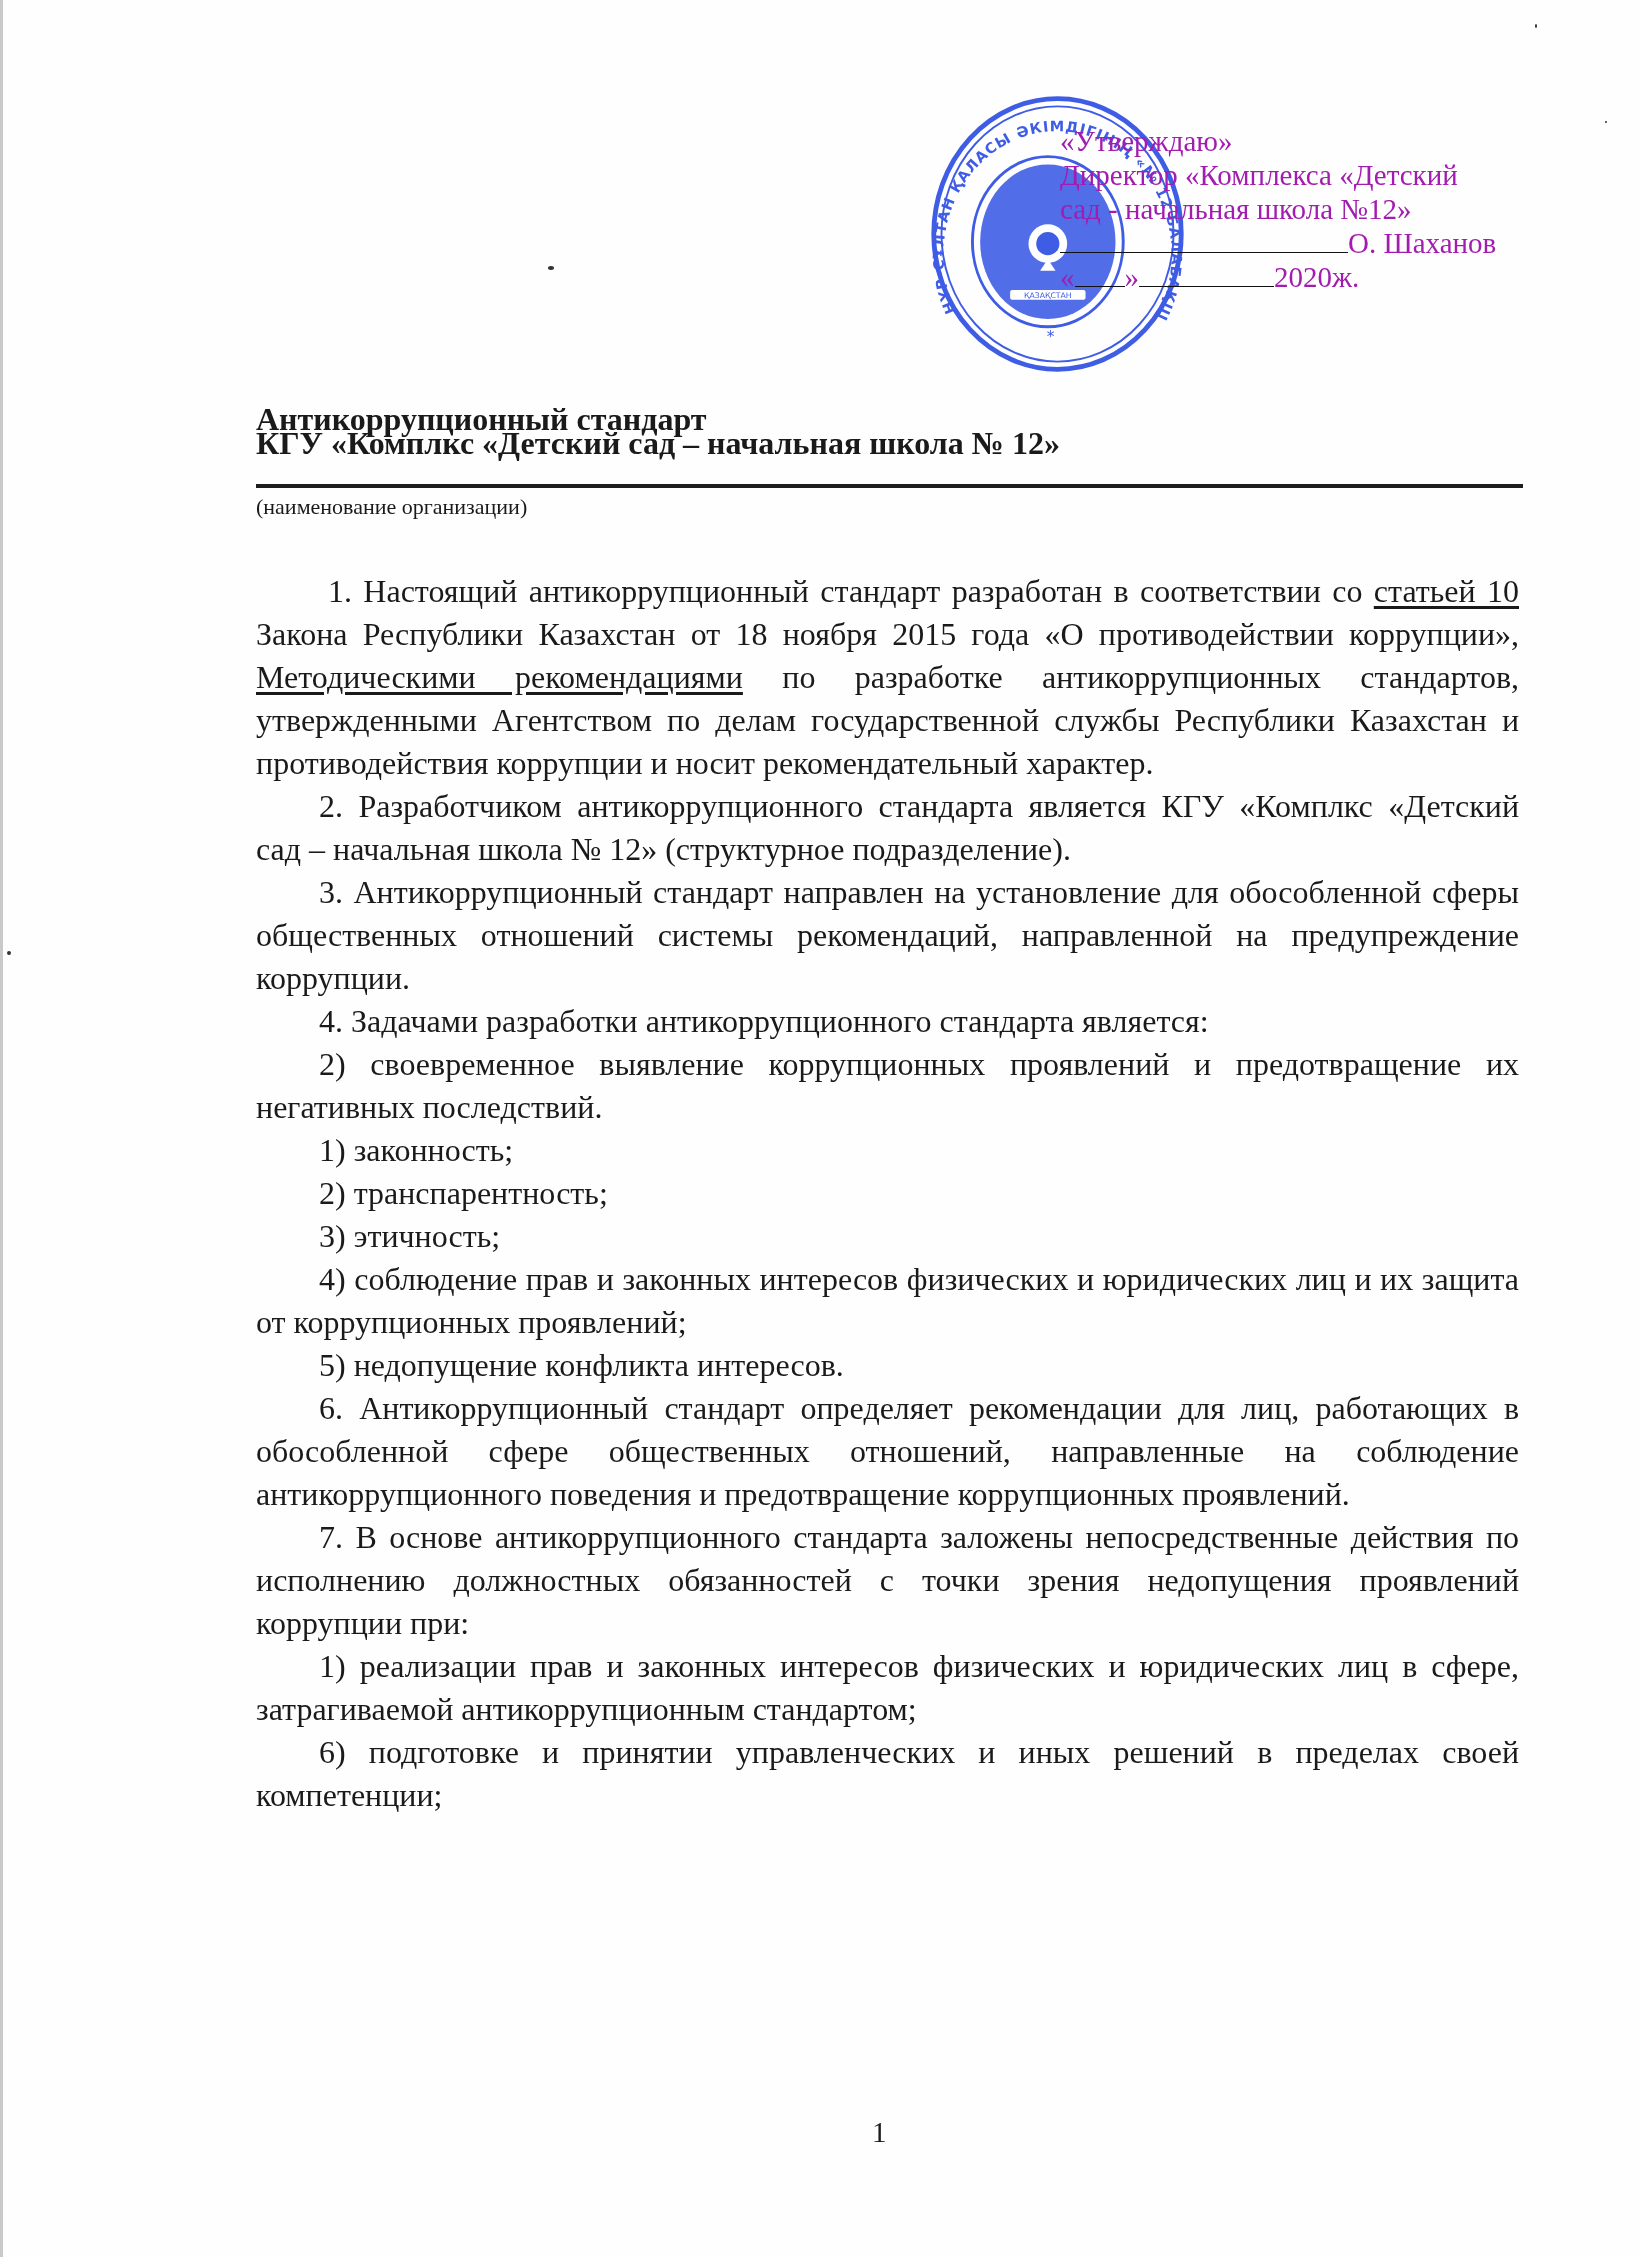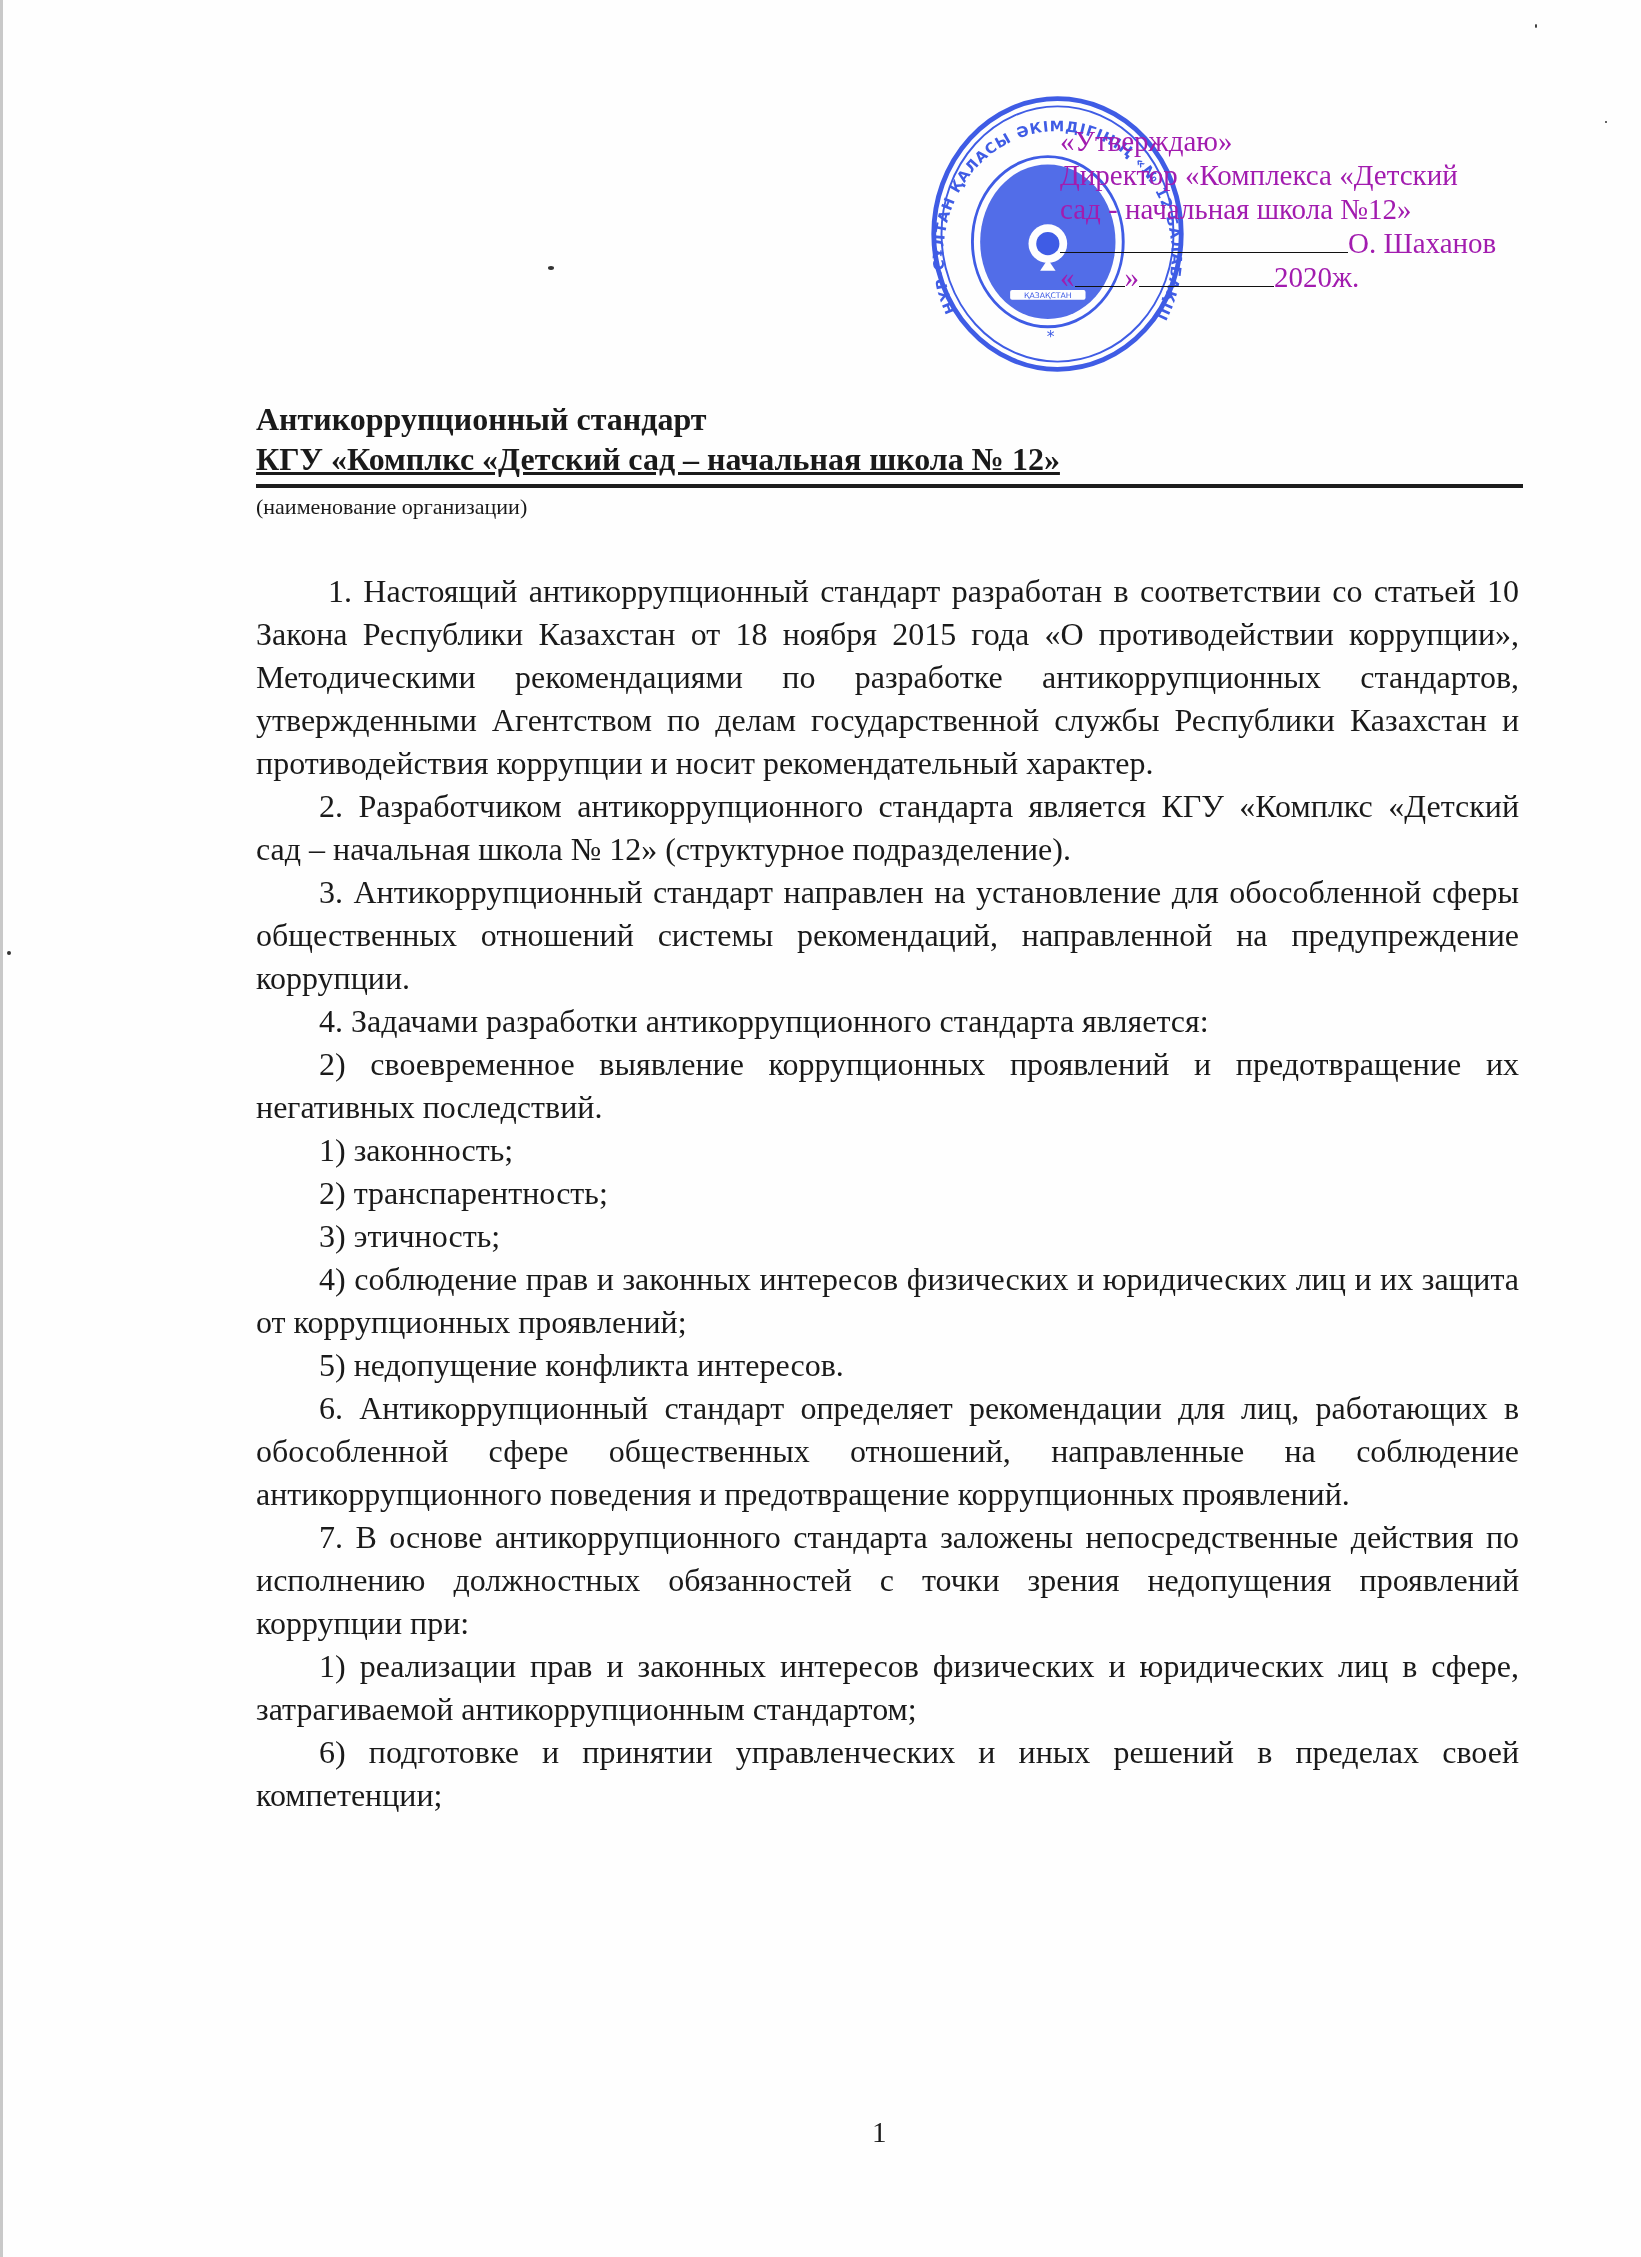--- a/index.html
+++ b/index.html
@@ -23,35 +23,35 @@
 
   
   .stamp { position: absolute; left: 927px; top: 89px; width: 261px; height: 290px; opacity: 0.92; }
 
   
   .title {
     position: absolute; left: 256px; width: 1265px; text-align: left;
     font-weight: bold; font-size: 32px; line-height: 39px;
   }
   .title1 { top: 400px; }
-  .title2 { top: 440px; text-decoration: underline; }
+  .title2 { top: 424px; }
   .title-rule { position: absolute; left: 256px; top: 484px; width: 1267px; height: 3.9px; background: #1d1d1d; }
   .caption {
     position: absolute; left: 256px; top: 492px; width: 1265px; 
     font-size: 22px; line-height: 29px;
   }
 
   
   .body-text {
     position: absolute; left: 256px; top: 570px; width: 1263px;
     font-size: 32px; line-height: 43px; text-align: justify;
   }
   .body-text p { margin: 0; text-indent: 63px; }
   .body-text p.ind1 { text-indent: 72px; }
-  .u { text-underline-offset: 3.9px; }
+  .u { text-decoration: underline; text-underline-offset: 3.9px; }
 
   .page-num { position: absolute; left: 872px; top: 2116px; font-size: 29px; }
 
   .speck { position: absolute; background: #333; border-radius: 50%; }
 </style>
 </head>
 <body>
 
 <div class="page">
   <div class="left-edge"></div>

